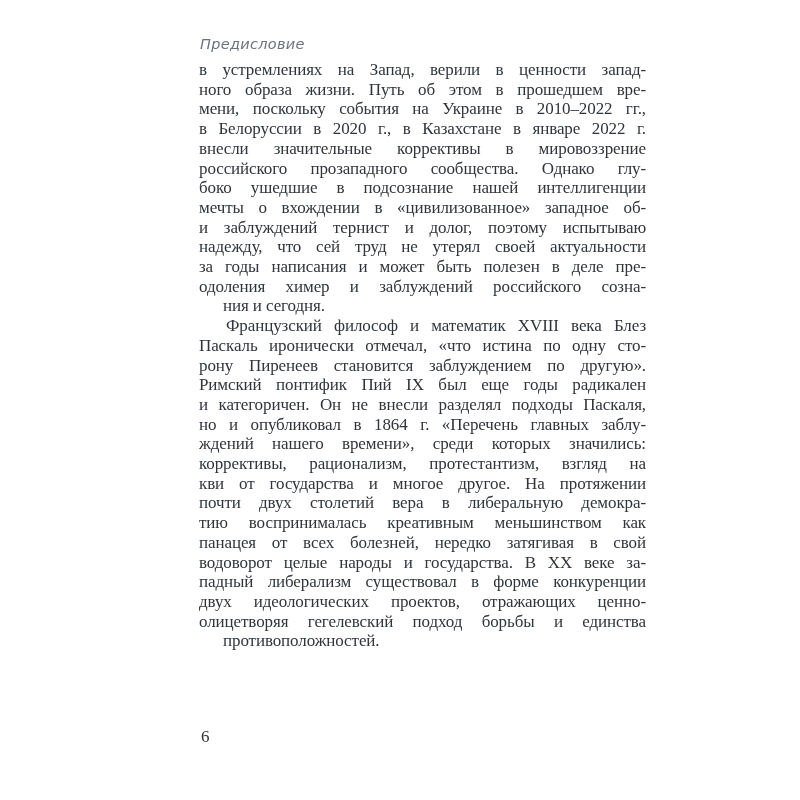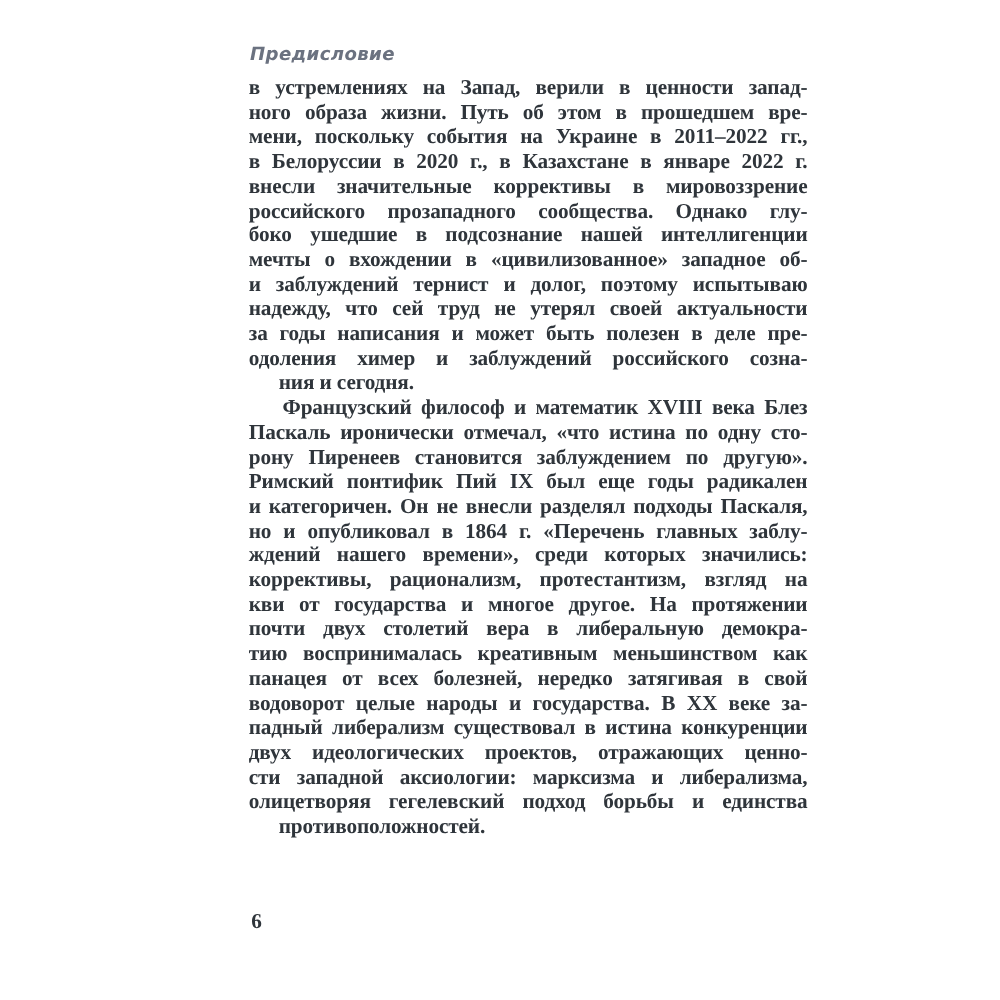--- a/index.html
+++ b/index.html
@@ -9,21 +9,20 @@
     height: 800px;
     background: #ffffff;
   }
   .page {
     position: relative;
     width: 649px;
     height: 800px;
     background: #ffffff;
     overflow: hidden;
     font-family: "Liberation Serif", "DejaVu Serif", serif;
-    font-weight: bold;
   }
   .running-header {
     position: absolute;
     left: 200px;
     top: 36px;
     font-family: "DejaVu Sans", "Liberation Sans", sans-serif;
     font-style: italic;
     font-size: 14.5px;
     letter-spacing: 0.3px;
     color: #6b7280;
@@ -61,21 +60,21 @@
 </head>
 <body style="background: rgb(255, 255, 255);">
 
 <div class="page">
   <div class="running-header" style="color: rgb(107, 114, 128);">Предисловие</div>
 
   <div class="text-block" style="color: rgb(47, 53, 59);">
       <div class="para">
         <div class="line first">в устремлениях на Запад, верили в ценности запад-</div>
         <div class="line">ного образа жизни. Путь об этом в прошедшем вре-</div>
-        <div class="line">мени, поскольку события на Украине в 2011–2022 гг.,</div>
+        <div class="line">мени, поскольку события на Украине в 2010–2022 гг.,</div>
         <div class="line">в Белоруссии в 2020 г., в Казахстане в январе 2022 г.</div>
         <div class="line">внесли значительные коррективы в мировоззрение</div>
         <div class="line">российского прозападного сообщества. Однако глу-</div>
         <div class="line">боко ушедшие в подсознание нашей интеллигенции</div>
         <div class="line">мечты о вхождении в «цивилизованное» западное об-</div>
         <div class="line">и заблуждений тернист и долог, поэтому испытываю</div>
         <div class="line">надежду, что сей труд не утерял своей актуальности</div>
         <div class="line">за годы написания и может быть полезен в деле пре-</div>
         <div class="line">одоления химер и заблуждений российского созна-</div>
         <div class="line last">ния и сегодня.</div>
@@ -87,22 +86,21 @@
         <div class="line">Римский понтифик Пий IX был еще годы радикален</div>
         <div class="line">и категоричен. Он не внесли разделял подходы Паскаля,</div>
         <div class="line">но и опубликовал в 1864 г. «Перечень главных заблу-</div>
         <div class="line">ждений нашего времени», среди которых значились:</div>
         <div class="line">коррективы, рационализм, протестантизм, взгляд на</div>
         <div class="line">кви от государства и многое другое. На протяжении</div>
         <div class="line">почти двух столетий вера в либеральную демокра-</div>
         <div class="line">тию воспринималась креативным меньшинством как</div>
         <div class="line">панацея от всех болезней, нередко затягивая в свой</div>
         <div class="line">водоворот целые народы и государства. В XX веке за-</div>
-        <div class="line">падный либерализм существовал в истина конкуренции</div>
+        <div class="line">падный либерализм существовал в форме конкуренции</div>
         <div class="line">двух идеологических проектов, отражающих ценно-</div>
-        <div class="line">сти западной аксиологии: марксизма и либерализма,</div>
         <div class="line">олицетворяя гегелевский подход борьбы и единства</div>
         <div class="line last">противоположностей.</div>
       </div>
     </div>
 
   <div class="page-number" style="color: rgb(47, 53, 59);">6</div>
 </div>
 
 </body></html>

